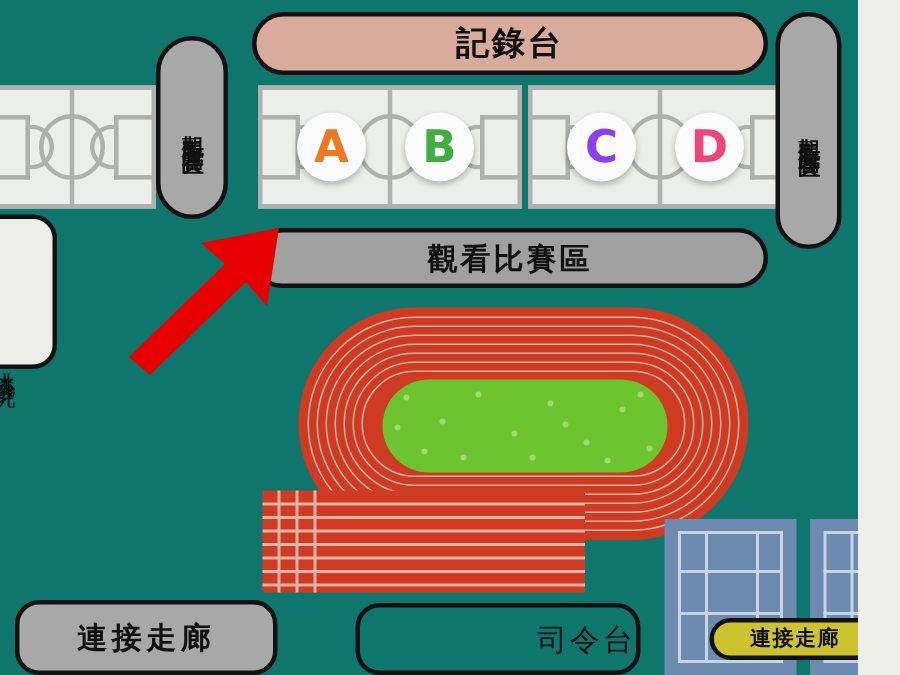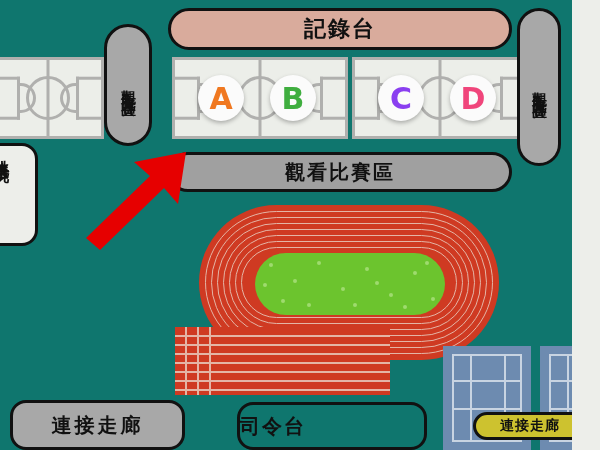--- a/index.html
+++ b/index.html
@@ -19,25 +19,25 @@
     border:3px solid #111;
     border-radius:999px;
     box-sizing:border-box;
     color:#111;
     font-weight:600;
     letter-spacing:2px;
     white-space:nowrap;
   }
   .boxlabel{
     position:absolute;
-    display:flex;align-items:center;justify-content:flex-start;
+    display:flex;align-items:center;justify-content:flex-end;
     border:3px solid #111;
     border-radius:14px;
     box-sizing:border-box;
-    color:#111;font-weight:700;letter-spacing:2px;
+    color:#111;font-weight:400;letter-spacing:2px;
     background:transparent;
   }
   .vpill{
     position:absolute;
     display:flex;align-items:center;justify-content:center;
     border:3px solid #111;border-radius:999px;box-sizing:border-box;
     color:#111;font-weight:600;
     writing-mode:vertical-rl;
     text-orientation:upright;
     letter-spacing:3px;

